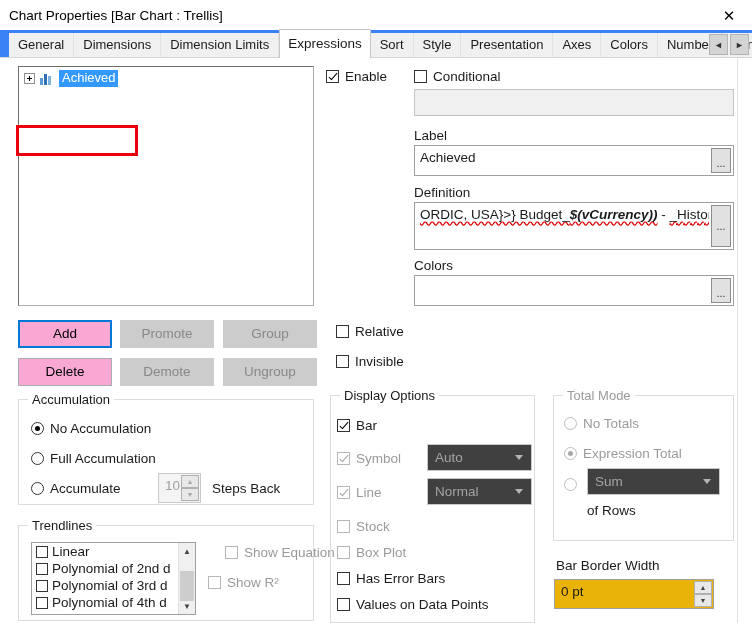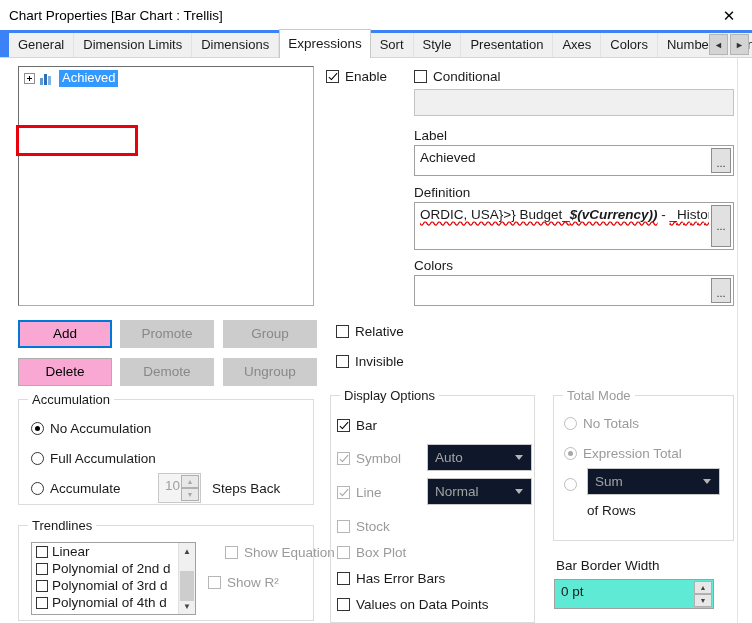--- a/index.html
+++ b/index.html
@@ -328,21 +328,21 @@
     text-decoration-color: #e00000;
     text-decoration-skip-ink: none;
     text-underline-offset: 2px;
   }
   .italicblue { font-style: italic; font-weight: bold; }
 
   
   .spin {
     position: absolute;
     border: 1px solid #a0a0a0;
-    background: #5eead4;
+    background: #eab308;
     box-sizing: border-box;
     display: flex;
   }
   .spin .sval {
     flex: 1;
     padding: 2px 6px;
     font-size: 13.5px;
     line-height: 20px;
     color: #1a1a1a;
     overflow: hidden;
@@ -365,21 +365,21 @@
     font-size: 7px; color: #444;
     cursor: pointer;
     box-sizing: border-box;
   }
   .spin.dis .arrows div { color: #a8a8a8; }
 
   
   .combo {
     position: absolute;
     border: 1px solid #a0a0a0;
-    background: #0f172a;
+    background: #404040;
     box-sizing: border-box;
     display: flex;
     align-items: center;
     padding: 0 4px 0 7px;
     font-size: 13.5px;
     color: #1a1a1a;
     cursor: pointer;
   }
   .combo.dis { border-color: #c9c9c9; color: #a3a3a3; cursor: default; }
   .combo .cv { flex: 1; overflow: hidden; white-space: nowrap; }
@@ -449,22 +449,22 @@
 </head>
 <body>
 
 <div class="titlebar">
   <span class="title-text">Chart Properties [Bar Chart : Trellis]</span>
   <div class="close-btn">✕</div>
 </div>
 
 <div class="tabstrip">
   <div class="tab">General</div>
+  <div class="tab">Dimensions</div>
   <div class="tab">Dimension Limits</div>
-  <div class="tab">Dimensions</div>
   <div class="tab active">Expressions</div>
   <div class="tab">Sort</div>
   <div class="tab">Style</div>
   <div class="tab">Presentation</div>
   <div class="tab">Axes</div>
   <div class="tab">Colors</div>
   <div class="tab">Number</div>
   <div class="tab">Font</div>
   <div class="tab-scroll-wrap">
     <div class="tab-scroll">◄</div>

